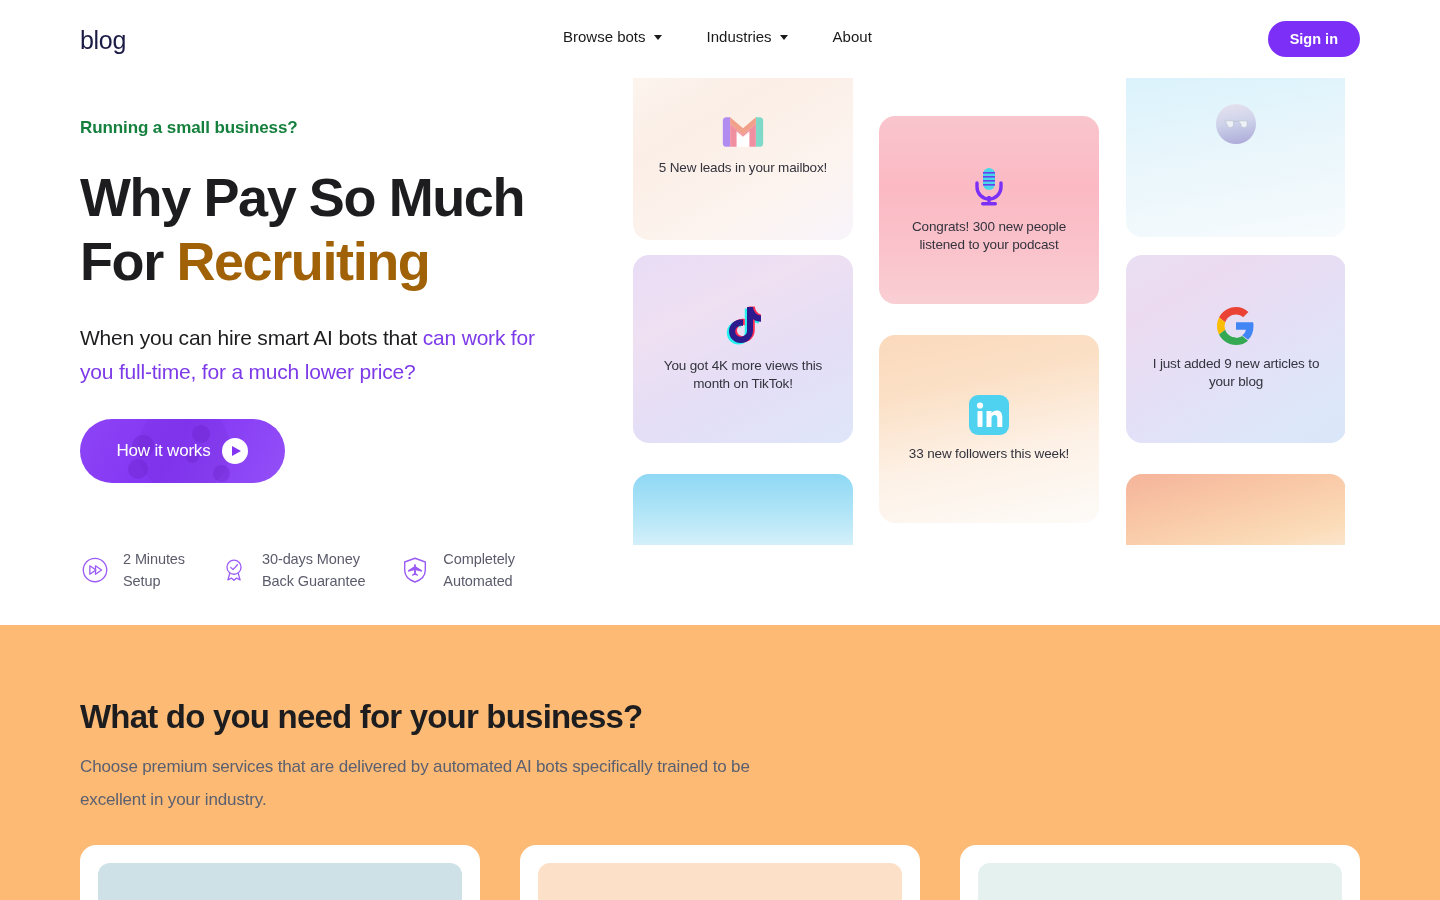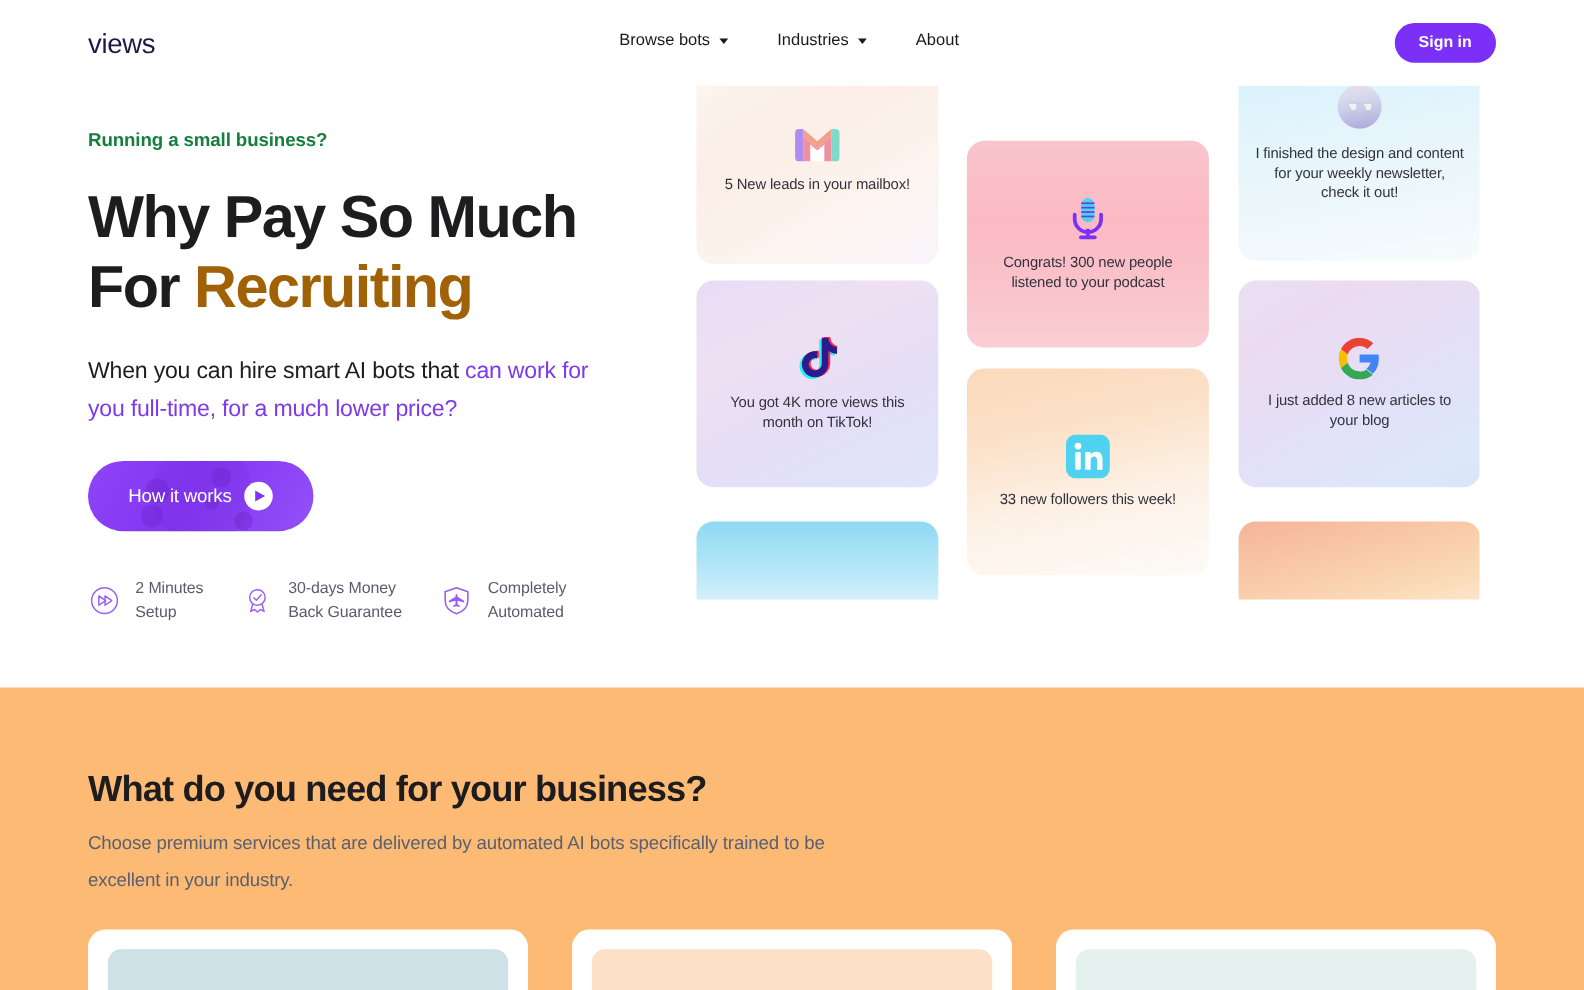--- a/index.html
+++ b/index.html
@@ -104,21 +104,21 @@
   }
   .cta-play i {
     width: 0; height: 0; margin-left: 2px;
     border-top: 5.5px solid transparent;
     border-bottom: 5.5px solid transparent;
     border-left: 9px solid #8335f3;
   }
 
   
   .badges {
-    position: absolute; left: 80px; top: 524px;
+    position: absolute; left: 80px; top: 548px;
     display: flex; align-items: center; gap: 0;
   }
   .badge { display: flex; align-items: center; gap: 13px; }
   .badge-1 { margin-right: 34px; }
   .badge-2 { margin-right: 35px; }
   .badge-ico { width: 30px; height: 30px; flex: 0 0 30px; }
   .badge-txt {
     font-size: 14.5px; line-height: 1.52; color: #5b5b6b;
     letter-spacing: -0.1px; white-space: pre-line;
   }
@@ -196,21 +196,21 @@
   .si-blue { background: #cde1e6; }
   .si-peach { background: #fce0c8; }
   .si-mint { background: #e4f1ee; }
 </style>
 </head>
 <body>
 
 <div class="page">
 
   <div class="header">
-    <div class="logo">views</div>
+    <div class="logo">blog</div>
 
     <div class="nav">
       <div class="nav-item nav-gap1">
         <span>Browse bots</span>
         <span class="caret"></span>
       </div>
       <div class="nav-item nav-gap2">
         <span>Industries</span>
         <span class="caret"></span>
       </div>
@@ -299,21 +299,21 @@
 this month on TikTok!</div>
       </div>
 
       <div class="ncard g-cyan" style="top:422px; height:120px;"></div>
     </div>
 
     <div class="col col-2">
 
       <div class="ncard g-top" style="top:-60px; height:78px;"></div>
 
-      <div class="ncard g-podcast" style="top:76px; height:188px;">
+      <div class="ncard g-podcast" style="top:64px; height:188px;">
         <svg class="nicon" width="34" height="42" viewBox="0 0 34 42">
           <rect x="11" y="2" width="12" height="22" rx="6" fill="#4ad8e8"></rect>
           <rect x="11" y="6" width="12" height="1.6" fill="#6b3df0"></rect>
           <rect x="11" y="10" width="12" height="1.6" fill="#6b3df0"></rect>
           <rect x="11" y="14" width="12" height="1.6" fill="#6b3df0"></rect>
           <rect x="11" y="18" width="12" height="1.6" fill="#6b3df0"></rect>
           <path d="M5 17 v4 a12 12 0 0 0 24 0 v-4" fill="none" stroke="#7b2ff7" stroke-width="3.4" stroke-linecap="round"></path>
           <rect x="15.4" y="30" width="3.2" height="7" fill="#7b2ff7"></rect>
           <rect x="9" y="36" width="16" height="3.4" rx="1.7" fill="#7b2ff7"></rect>
         </svg>
@@ -337,34 +337,31 @@
     <div class="col col-3">
 
       <div class="ncard g-blue" style="top:-28px; height:213px;">
         <div class="avatar">
           <svg width="24" height="12" viewBox="0 0 30 14">
             <path d="M1 3 h11 v4 a4 4 0 0 1 -8 1 Z" fill="#eef1f6" stroke="#b9bfd0" stroke-width="0.8"></path>
             <path d="M18 3 h11 v5 a4 4 0 0 1 -8 -1 Z" fill="#eef1f6" stroke="#b9bfd0" stroke-width="0.8"></path>
             <path d="M12 4 q3 -1 6 0" fill="none" stroke="#b9bfd0" stroke-width="0.9"></path>
           </svg>
         </div>
-        <div class="ntext">I finished the design and
-content for your weekly
-newsletter, check it out!</div>
       </div>
 
       <div class="ncard g-google" style="top:203px; height:188px;">
         <svg class="nicon" width="38" height="38" viewBox="0 0 48 48">
           <path fill="#ea4335" d="M24 9.5c3.5 0 6.6 1.2 9 3.6l6.7-6.7C35.6 2.5 30.2 0 24 0 14.6 0 6.5 5.4 2.6 13.2l7.8 6.1C12.3 13.6 17.6 9.5 24 9.5z"></path>
           <path fill="#fbbc05" d="M10.4 19.3l-7.8-6.1C.9 16.5 0 20.1 0 24s.9 7.5 2.6 10.8l7.8-6.1C9.9 27.2 9.6 25.6 9.6 24s.3-3.2.8-4.7z"></path>
           <path fill="#34a853" d="M24 38.5c-6.4 0-11.7-4.1-13.6-9.8l-7.8 6.1C6.5 42.6 14.6 48 24 48c6.2 0 11.4-2 15.2-5.5l-7.4-5.8c-2.1 1.4-4.8 2.3-7.8 2.3z"></path>
           <path fill="#4285f4" d="M46.1 24c0-1.6-.15-3.2-.45-4.7H24v9.3h12.5c-.6 3-2.3 5.5-4.7 7.1l7.4 5.8C43.6 37.5 46.1 31.4 46.1 24z"></path>
           <path fill="#7b2ff7" d="M24 28.6h12.5c-.6 3-2.3 5.5-4.7 7.1l-1.2-.9 4.5-9.9z" opacity="0"></path>
         </svg>
-        <div class="ntext">I just added 8 new
+        <div class="ntext">I just added 9 new
 articles to your blog</div>
       </div>
 
       <div class="ncard g-peach" style="top:422px; height:120px;"></div>
     </div>
   </div>
 
   <div class="sec2">
     <h2 class="sec2-title">What do you need for your business?</h2>
     <p class="sec2-sub">Choose premium services that are delivered by automated AI bots specifically trained to be excellent in your industry.</p>

